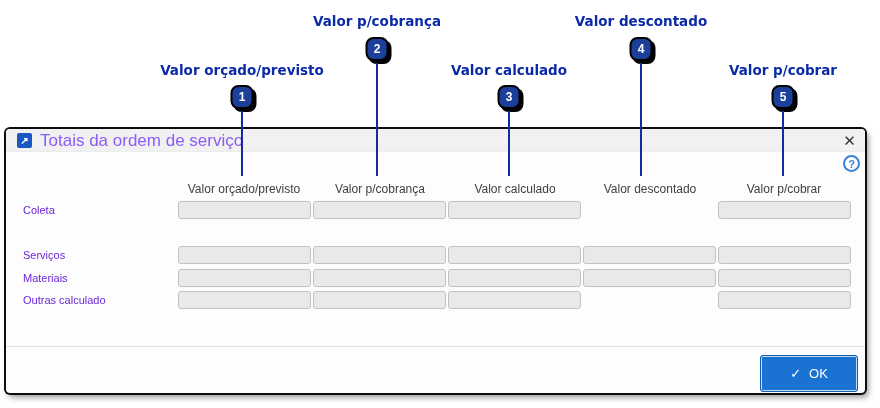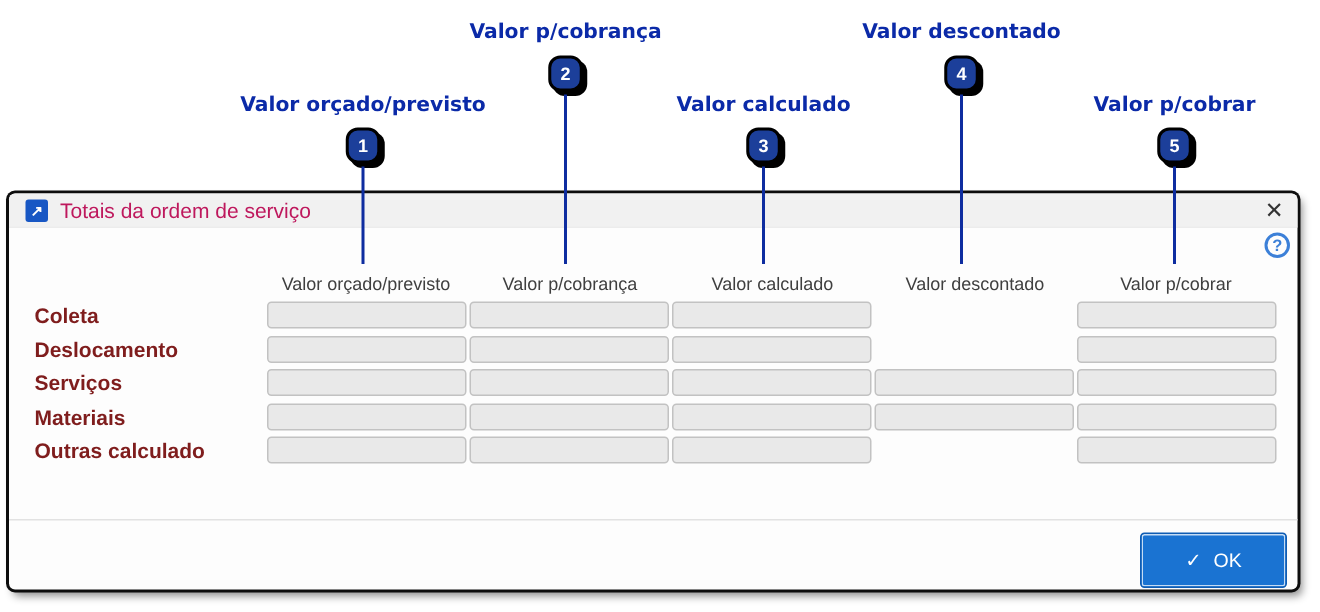--- a/index.html
+++ b/index.html
@@ -21,21 +21,21 @@
     border-bottom: 1px solid #ececec;
   }
   .app-icon {
     position: absolute; left: 11px; top: 4px; width: 15px; height: 15px;
     background: #1857c4; border-radius: 2px;
     color: #ffffff; font-size: 10px; font-weight: bold;
     display: flex; align-items: center; justify-content: center;
   }
   .dlg-title {
     position: absolute; left: 34px; top: 0; height: 23px; line-height: 23px;
-    font-size: 14px; color: #be185d; white-space: nowrap;
+    font-size: 17px; color: #8b5cf6; white-space: nowrap;
   }
   .close-btn {
     position: absolute; right: 7px; top: 3px; width: 17px; height: 17px;
     font-size: 15px; color: #333333; text-align: center; line-height: 17px;
     cursor: default;
   }
   .help-btn {
     position: absolute; right: 5px; top: 26px; width: 17px; height: 17px;
     border: 2px solid #3c80d8; border-radius: 50%;
     color: #3c80d8; font-size: 11px; font-weight: bold;
@@ -45,21 +45,21 @@
   .col-header {
     position: absolute; top: 53px; transform: translateX(-50%);
     font-size: 12px; color: #3f3f3f; white-space: nowrap;
   }
   .ch-0 { left: 238px; } .ch-1 { left: 374px; } .ch-2 { left: 509px; }
   .ch-3 { left: 644px; } .ch-4 { left: 778px; }
 
   .grid-row { position: absolute; left: 0; width: 100%; height: 18px; }
   .row-label {
     position: absolute; left: 17px; top: 0; height: 18px; line-height: 18px;
-    font-size: 14px; color: #7f1d1d; white-space: nowrap; font-weight: bold;
+    font-size: 11px; color: #6d28d9; white-space: nowrap;
   }
   .cell {
     position: absolute; top: 0; width: 133px; height: 18px;
     background: #e9e9e9; border: 1px solid #c2c2c2; border-radius: 3px;
     font-size: 12px; color: #333; padding: 0 4px;
     appearance: none; outline: none;
   }
   .c0 { left: 172px; } .c1 { left: 307px; } .c2 { left: 442px; }
   .c3 { left: 577px; } .c4 { left: 712px; }
   .r0 { top: 72px; } .r1 { top: 95px; } .r2 { top: 117px; }
@@ -126,28 +126,20 @@
     <span class="col-header ch-4">Valor p/cobrar</span>
 
     <div class="grid-row r0">
       <span class="row-label">Coleta</span>
       <input class="cell c0" value="" style="">
       <input class="cell c1" value="" style="">
       <input class="cell c2" value="" style="">
 
       <input class="cell c4" value="" style="">
     </div>
-    <div class="grid-row r1">
-      <span class="row-label">Deslocamento</span>
-      <input class="cell c0" value="" style="">
-      <input class="cell c1" value="" style="">
-      <input class="cell c2" value="" style="">
-
-      <input class="cell c4" value="" style="">
-    </div>
     <div class="grid-row r2">
       <span class="row-label">Serviços</span>
       <input class="cell c0" value="" style="">
       <input class="cell c1" value="" style="">
       <input class="cell c2" value="" style="">
       <input class="cell c3" value="" style="">
       <input class="cell c4" value="" style="">
     </div>
     <div class="grid-row r3">
       <span class="row-label">Materiais</span>

